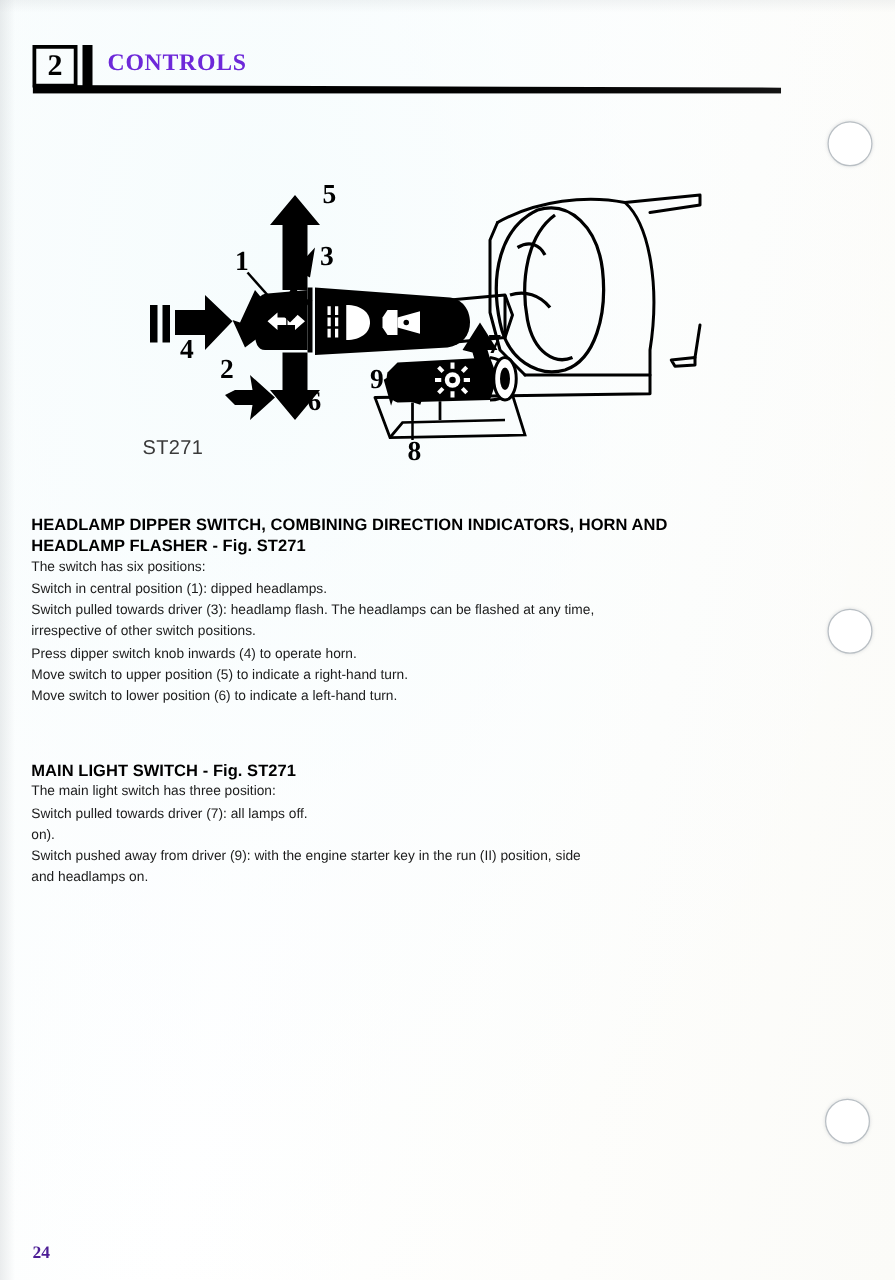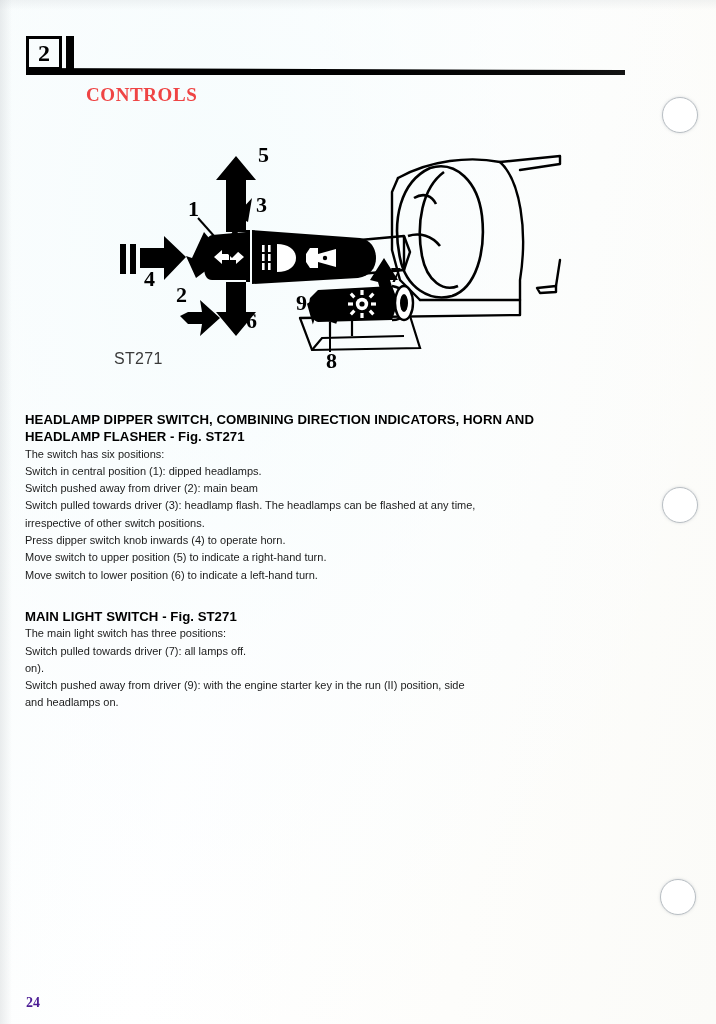--- a/index.html
+++ b/index.html
@@ -75,22 +75,21 @@
     background: #000;
   }
   .chap-title {
     position: absolute;
     left: 60px;
     top: 4px;
     font-family: "Liberation Serif", serif;
     font-size: 19px;
     font-weight: 700;
     letter-spacing: 0.6px;
-    color: #ef4444;
-    margin-top: 44px;
+    color: #6d28d9;
   }
   .header-rule {
     position: absolute;
     left: 26px;
     top: 68px;
     width: 599px;
     height: 7px;
     background: linear-gradient(to right, #000 0%, #000 55%, #0a0a0a 88%, #141414 100%);
     clip-path: polygon(0 0, 100% 30%, 100% 100%, 0 100%);
   }
@@ -318,31 +317,30 @@
     </svg>
   </div>
 
   <div class="fig-caption">ST271</div>
 
   <div class="body-block" id="section-one">
     <div class="sec-heading">HEADLAMP DIPPER SWITCH, COMBINING DIRECTION INDICATORS, HORN AND</div>
     <div class="sec-heading">HEADLAMP FLASHER - Fig. ST271</div>
     <div class="sec-line">The switch has six positions:</div>
     <div class="sec-line">Switch in central position (1): dipped headlamps.</div>
-    <div class="sec-line">Switch pushed away from driver (2): main beam</div>
     <div class="sec-line">Switch pulled towards driver (3): headlamp flash. The headlamps can be flashed at any time,</div>
     <div class="sec-line">irrespective of other switch positions.</div>
     <div class="sec-line">Press dipper switch knob inwards (4) to operate horn.</div>
     <div class="sec-line">Move switch to upper position (5) to indicate a right-hand turn.</div>
     <div class="sec-line">Move switch to lower position (6) to indicate a left-hand turn.</div>
   </div>
 
   <div class="body-block" id="section-two">
     <div class="sec-heading">MAIN LIGHT SWITCH - Fig. ST271</div>
-    <div class="sec-line">The main light switch has three positions:</div>
+    <div class="sec-line">The main light switch has three position:</div>
     <div class="sec-line">Switch pulled towards driver (7): all lamps off.</div>
     <div class="sec-line">on).</div>
     <div class="sec-line">Switch pushed away from driver (9): with the engine starter key in the run (II) position, side</div>
     <div class="sec-line">and headlamps on.</div>
   </div>
 
   <div class="page-num">24</div>
 
 </div>
 

